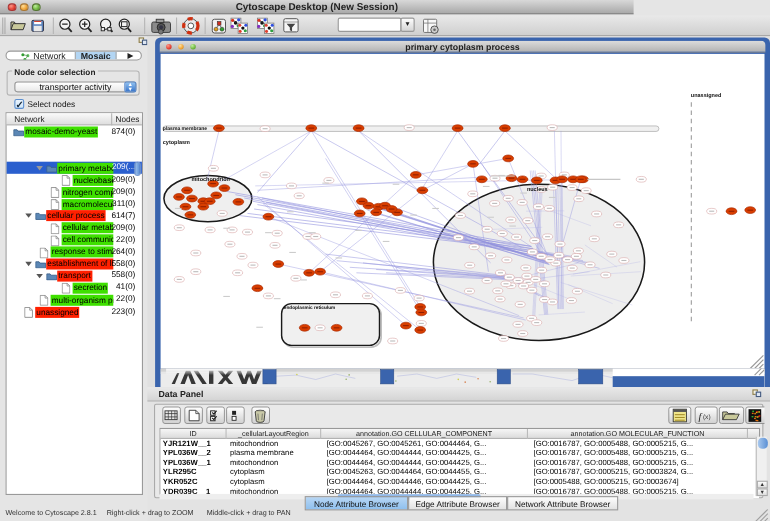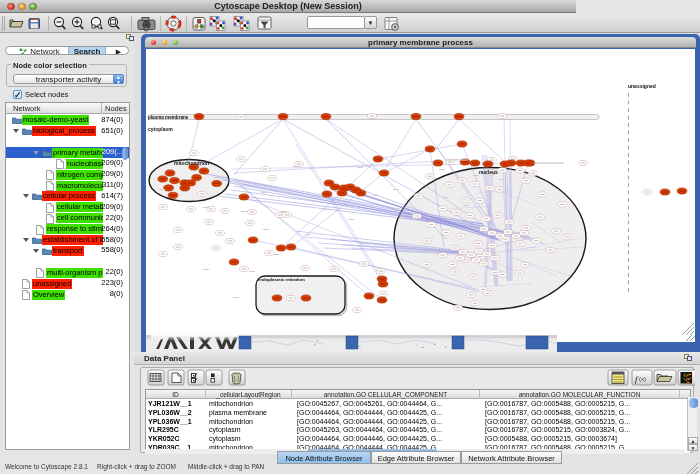--- a/index.html
+++ b/index.html
@@ -172,21 +172,21 @@
       <div class="y"></div>
       <div class="b"></div>
     </div>
   <div class="abs" id="cptabs">
     <div class="seg" style="left:0;width:62px;"><svg style="position:absolute;left:13px;top:0.5px;" width="8" height="8" viewBox="0 0 8 8">
           <circle cx="1.8" cy="1.8" r="1.4" fill="#2e9e2e"></circle>
           <circle cx="6.4" cy="2.6" r="1.4" fill="#63c063"></circle>
           <circle cx="3.6" cy="6.2" r="1.4" fill="#2e9e2e"></circle>
           <path d="M1.8,1.8 L6.4,2.6 L3.6,6.2" fill="none" stroke="#4a8a4a" stroke-width="0.6"></path>
         </svg><span style="margin-left:16px;">Network</span></div>
-    <div class="seg" style="left:62px;width:38px;background:#b2d5f3;font-weight:bold;border-left:1px solid #aaa;border-right:1px solid #aaa;">Search</div>
+    <div class="seg" style="left:62px;width:38px;background:#b2d5f3;font-weight:bold;border-left:1px solid #aaa;border-right:1px solid #aaa;">Mosaic</div>
     <div class="seg" style="left:101px;width:23px;font-size:7px;">▶</div>
   </div>
   <div class="abs" id="groupbox"></div>
   <div class="abs" id="grouplbl">Node color selection</div>
   <div class="abs" id="combo">transporter activity</div>
   <div class="abs" id="combobtn">▲<br>▼</div>
   <div class="abs" id="checkbox">✓</div>
   <div class="abs" id="checklbl">Select nodes</div>
   <div class="abs" id="treebox">
     <div class="abs" id="treehdr">
@@ -194,28 +194,20 @@
         <span style="position:absolute;left:99px;top:1px;">Nodes</span>
         <span style="position:absolute;left:95px;top:0;width:1px;height:11px;background:#b5b5b5;"></span>
       </div>
 <div class="trow" style="top:12.1px;text-align:right;">
         <svg class="icon" style="left:6px;" width="10" height="8">
           <path d="M0.5,7.5 v-5.5 h3 l1,1.2 h5 v4.3 Z" fill="#5b87b5" stroke="#3a618c" stroke-width="0.8"></path>
         </svg>
         <div class="lbl" style="left:16px;max-width:81px;background:#3fe000;">mosaic-demo-yeast</div>
         <div class="cnt" style="">874(0)</div>
       </div>
-<div class="trow" style="top:23.0px;">
-        <div class="tri" style="left:7px;border-top-color:#555;"></div>
-        <svg class="icon" style="left:16px;" width="10" height="8">
-          <path d="M0.5,7.5 v-5.5 h3 l1,1.2 h5 v4.3 Z" fill="#5b87b5" stroke="#3a618c" stroke-width="0.8"></path>
-        </svg>
-        <div class="lbl" style="left:26px;max-width:71px;background:#ff2000;">biological_process</div>
-        <div class="cnt" style="">651(0)</div>
-      </div>
 <div class="trow" style="top:44.8px;background:#2a5fce;">
         <div class="tri" style="left:27px;border-top-color:#999;"></div>
         <svg class="icon" style="left:36px;" width="10" height="8">
           <path d="M0.5,7.5 v-5.5 h3 l1,1.2 h5 v4.3 Z" fill="#5b87b5" stroke="#3a618c" stroke-width="0.8"></path>
         </svg>
         <div class="lbl" style="left:46px;max-width:51px;background:#3fe000;">primary metabo</div>
         <div class="cnt" style="color:#fff;">209(...</div>
       </div>
 <div class="trow" style="top:55.7px;">
         <svg class="icon" style="left:50px;top:1px;" width="8" height="10">
@@ -282,52 +274,52 @@
         <div class="cnt" style="">558(0)</div>
       </div>
 <div class="trow" style="top:142.9px;">
         <div class="tri" style="left:27px;border-top-color:#555;"></div>
         <svg class="icon" style="left:36px;" width="10" height="8">
           <path d="M0.5,7.5 v-5.5 h3 l1,1.2 h5 v4.3 Z" fill="#5b87b5" stroke="#3a618c" stroke-width="0.8"></path>
         </svg>
         <div class="lbl" style="left:46px;max-width:51px;background:#ff2000;">transport</div>
         <div class="cnt" style="">558(0)</div>
       </div>
+<div class="trow" style="top:153.8px;">
+        <svg class="icon" style="left:50px;top:1px;" width="8" height="10">
+          <path d="M0.5,9.5 v-9 h4.5 l2.5,2.5 v6.5 Z" fill="#fff" stroke="#888" stroke-width="0.8"></path>
+          <path d="M5,0.5 v2.5 h2.5" fill="none" stroke="#888" stroke-width="0.7"></path>
+        </svg>
+        <div class="lbl" style="left:60px;max-width:37px;background:#3fe000;">secretion</div>
+        <div class="cnt" style="">41(0)</div>
+      </div>
 <div class="trow" style="top:164.7px;">
         <svg class="icon" style="left:30px;top:1px;" width="8" height="10">
           <path d="M0.5,9.5 v-9 h4.5 l2.5,2.5 v6.5 Z" fill="#fff" stroke="#888" stroke-width="0.8"></path>
           <path d="M5,0.5 v2.5 h2.5" fill="none" stroke="#888" stroke-width="0.7"></path>
         </svg>
         <div class="lbl" style="left:40px;max-width:57px;background:#3fe000;">multi-organism pro</div>
         <div class="cnt" style="">22(0)</div>
       </div>
 <div class="trow" style="top:175.6px;">
         <svg class="icon" style="left:16px;top:1px;" width="8" height="10">
           <path d="M0.5,9.5 v-9 h4.5 l2.5,2.5 v6.5 Z" fill="#fff" stroke="#888" stroke-width="0.8"></path>
           <path d="M5,0.5 v2.5 h2.5" fill="none" stroke="#888" stroke-width="0.7"></path>
         </svg>
         <div class="lbl" style="left:26px;max-width:71px;background:#ff2000;">unassigned</div>
         <div class="cnt" style="">223(0)</div>
       </div>
-<div class="trow" style="top:186.5px;">
-        <svg class="icon" style="left:16px;top:1px;" width="8" height="10">
-          <path d="M0.5,9.5 v-9 h4.5 l2.5,2.5 v6.5 Z" fill="#fff" stroke="#888" stroke-width="0.8"></path>
-          <path d="M5,0.5 v2.5 h2.5" fill="none" stroke="#888" stroke-width="0.7"></path>
-        </svg>
-        <div class="lbl" style="left:26px;max-width:71px;background:#3fe000;">Overview</div>
-        <div class="cnt" style="">8(0)</div>
-      </div>
 <div id="treescroll"></div>
   </div>
 </div>
 
 <div class="abs" id="desktop">
   <div id="frame">
     <div id="ftitle">
-      <div class="title">primary membrane process</div>
+      <div class="title">primary cytoplasm process</div>
       <div class="ftl" style="left:6px;background:radial-gradient(circle at 35% 30%,#ff9a8a,#e33e32 60%,#b01e12);"></div>
       <div class="ftl" style="left:17px;background:radial-gradient(circle at 35% 30%,#ffe2a0,#efa233 60%,#c07d14);"></div>
       <div class="ftl" style="left:28px;background:radial-gradient(circle at 35% 30%,#c2f0a0,#6fb73e 60%,#4c8f22);"></div>
     </div>
     <div id="canvas">
       <svg id="net" width="549" height="286" viewBox="0 0 549 286">
           <rect x="2" y="65.5" width="451" height="5" rx="2.5" fill="#f0f0f0" stroke="#b0b0b0" stroke-width="0.7"></rect>
 <ellipse cx="43" cy="131.5" rx="40" ry="21" fill="#efefef" stroke="#1a1a1a" stroke-width="1.4"></ellipse>
 <ellipse cx="344" cy="189.5" rx="96" ry="71" fill="#eeeeee" stroke="#1a1a1a" stroke-width="1.4"></ellipse>
 <rect x="111.5" y="228.5" width="89" height="38" rx="9" fill="none" stroke="#777" stroke-width="1.6" opacity="0.47"></rect>

